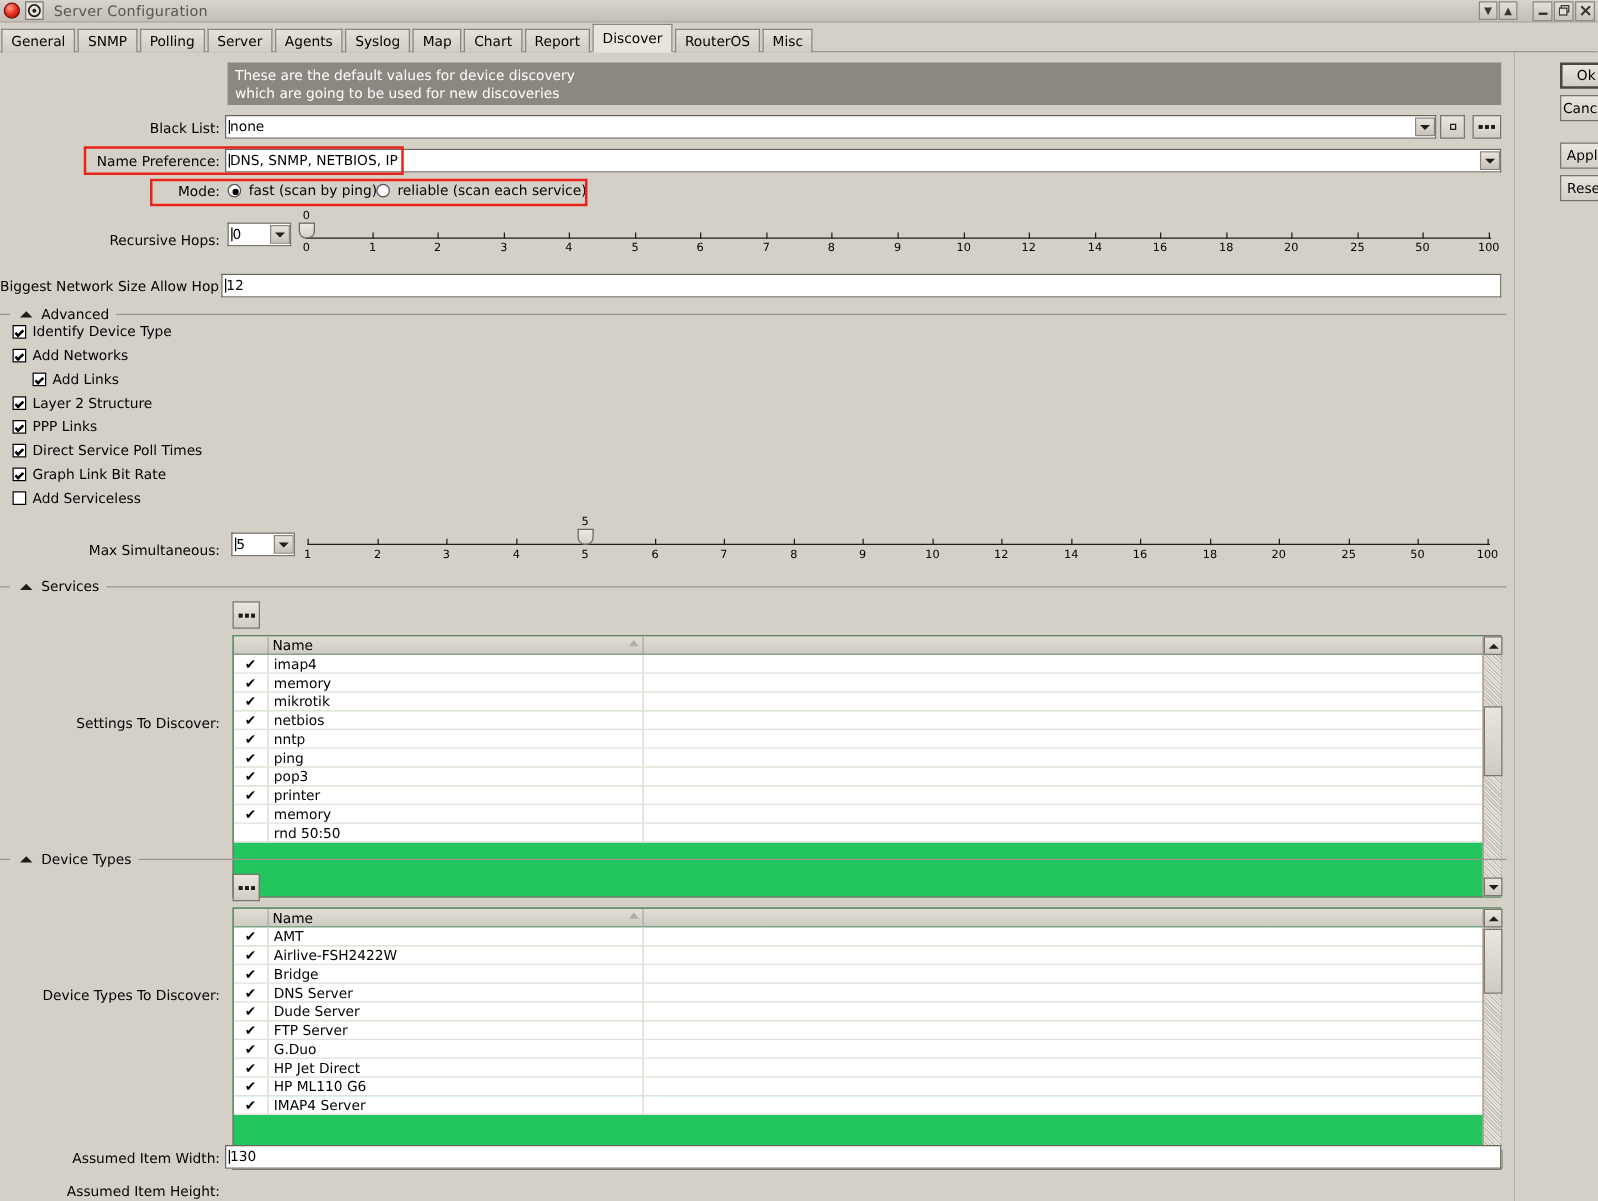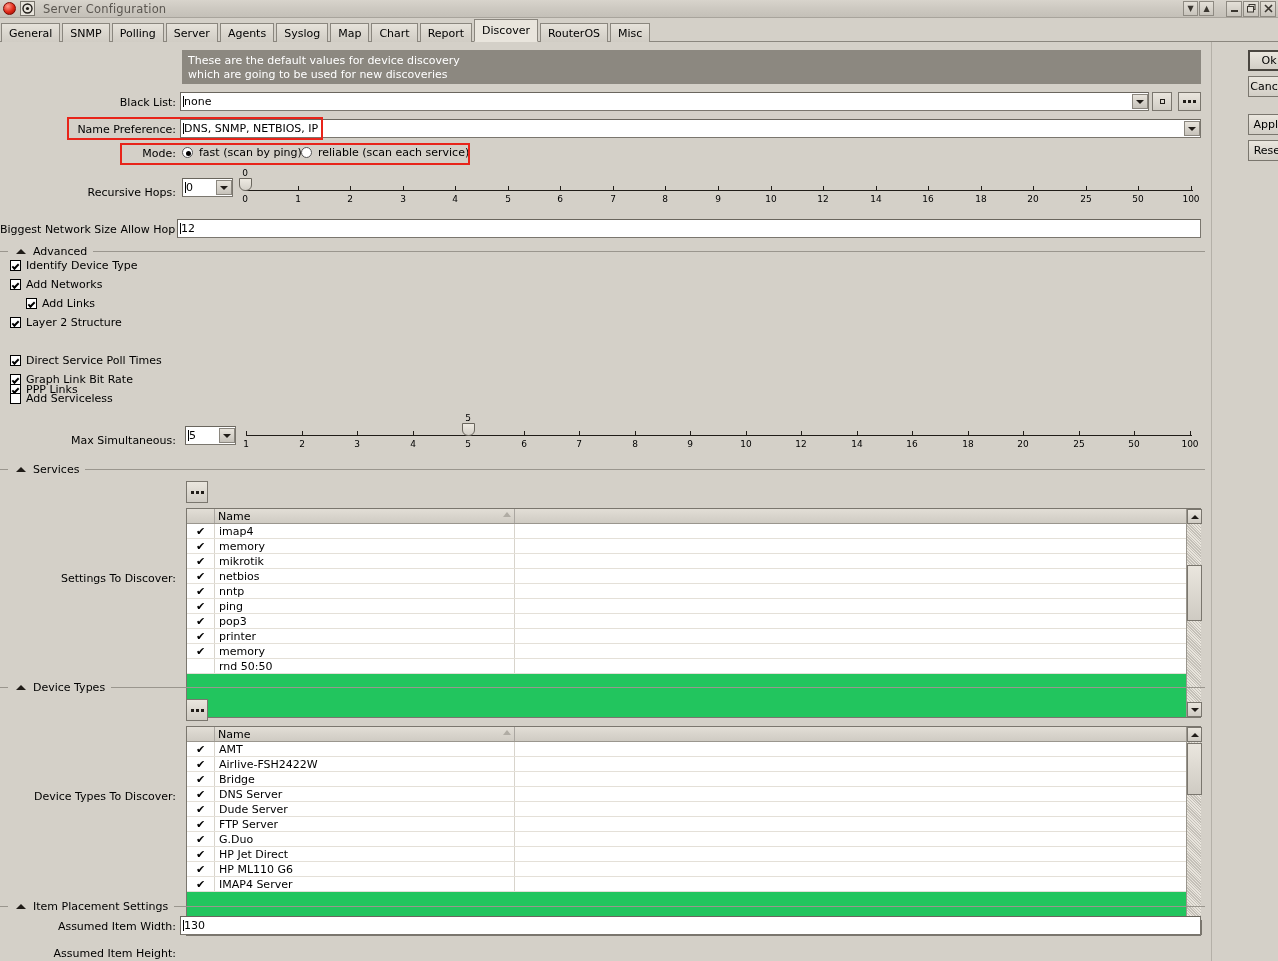--- a/index.html
+++ b/index.html
@@ -409,21 +409,21 @@
     <span class="cblabel">Add Networks</span>
     </div>
   <div class="cbrow" style="left:10px; top:255px;padding-left:16px;">
     <span class="cbox checked"></span>
     <span class="cblabel">Add Links</span>
     </div>
   <div class="cbrow" style="left:10px; top:274px;">
     <span class="cbox checked"></span>
     <span class="cblabel">Layer 2 Structure</span>
     </div>
-  <div class="cbrow" style="left:10px; top:293px;margin-top:48px;">
+  <div class="cbrow" style="left:10px; top:293px;">
     <span class="cbox checked"></span>
     <span class="cblabel">PPP Links</span>
     </div>
   <div class="cbrow" style="left:10px; top:312px;">
     <span class="cbox checked"></span>
     <span class="cblabel">Direct Service Poll Times</span>
     </div>
   <div class="cbrow" style="left:10px; top:331px;">
     <span class="cbox checked"></span>
     <span class="cblabel">Graph Link Bit Rate</span>
@@ -647,26 +647,20 @@
   <div class="vsb" style="left:1186px; top:685px; width:15px; height:208px;">
     <div class="vsb-btn" style="top:0;">
         <span class="arrow-up"></span>
       </div>
     <div class="vsb-thumb" style="top:16px; height:52px;"></div>
     <div class="vsb-btn" style="bottom:0;">
         <span class="arrow-dn"></span>
       </div>
   </div>
 
-  <div class="group" style="left:0; top:858px; width:1205px;">
-    <span class="gline-left"></span>
-    <span class="gtri"></span>
-    <span class="gtitle">Item Placement Settings</span>
-    <span class="gline"></span>
-  </div>
 
   <div class="lbl" style="position:absolute; left:20px; top:878px; width:156px;">Assumed Item Width:</div>
   <div class="field" style="left:180px; top:874px; width:1021px; height:19px; position:absolute;">
     <span class="caret"></span>
     <span>130</span>
   </div>
 
   <div class="lbl" style="position:absolute; left:20px; top:905px; width:156px;">Assumed Item Height:</div>
 
 </div>

